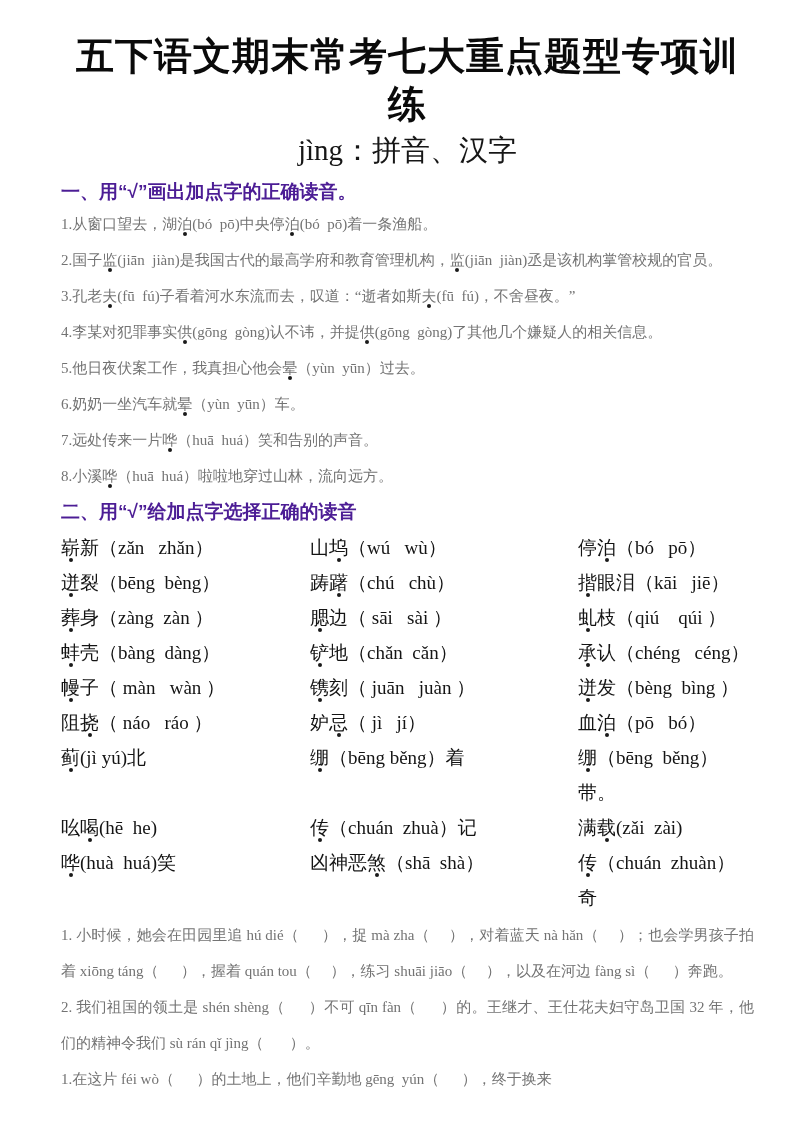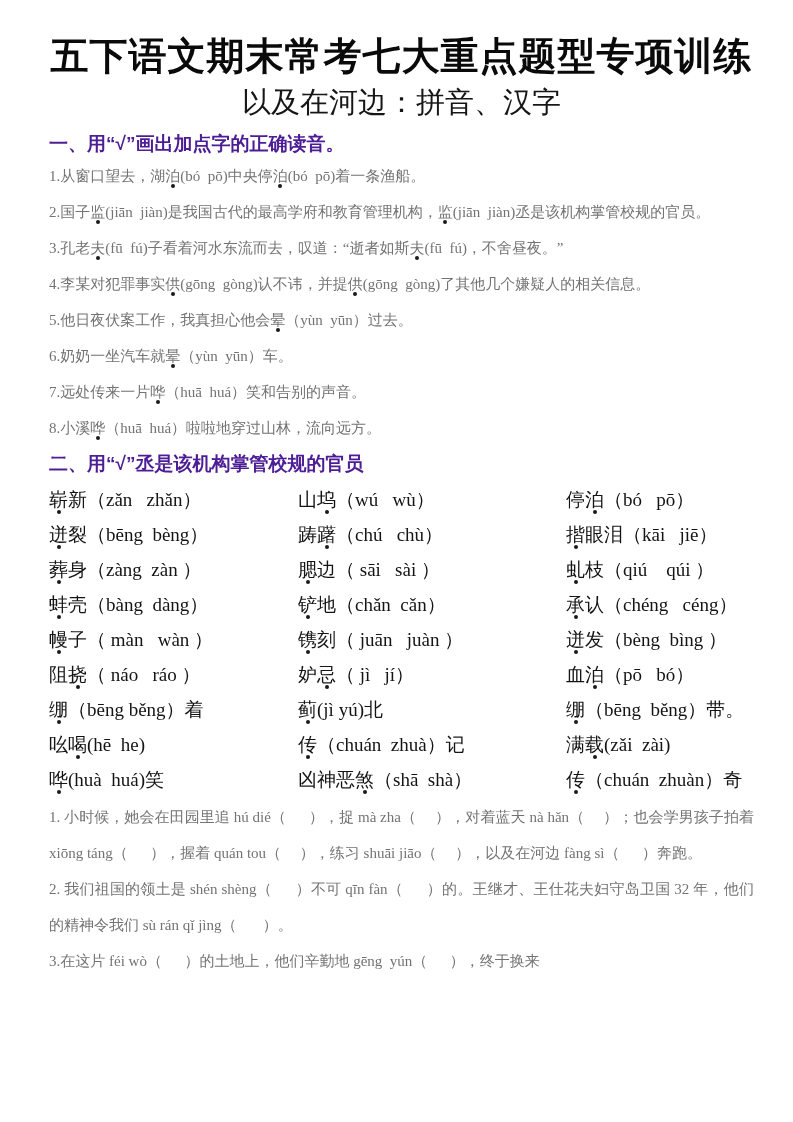--- a/index.html
+++ b/index.html
@@ -8,21 +8,21 @@
     background: #ffffff;
   }
   .page {
     position: relative;
     width: 791px;
     height: 1122px;
     margin: 0 auto;
     background: #ffffff;
     color: #111111;
     box-sizing: border-box;
-    padding: 26px 38px 0 48px;
+    padding: 26px 38px 0 60px;
     overflow: hidden;
     font-family: "Liberation Serif", "DejaVu Serif", serif;
   }
   .title {
     margin: 6px 0 2px 0;
     text-align: center;
     font-family: "Liberation Sans", "DejaVu Sans", sans-serif;
     font-weight: 900;
     font-size: 38px;
     line-height: 48px;
@@ -77,70 +77,70 @@
     border-radius: 50%;
     background: #1a1a1a;
   }
   .mt4 { margin-top: 4px; }
 </style>
 </head>
 <body>
 
 <div class="page">
   <h1 class="title">五下语文期末常考七大重点题型专项训练</h1>
-  <h2 class="subtitle">以及在河边：拼音、汉字</h2>
+  <h2 class="subtitle">jìng：拼音、汉字</h2>
 
   <section>
     <div class="sec-head">一、用“√”画出加点字的正确读音。</div>
     <div class="sec1-list">
         <div class="q-item">1.从窗口望去，湖<span class="dotted">泊</span>(bó  pō)中央停<span class="dotted">泊</span>(bó  pō)着一条渔船。</div>
         <div class="q-item">2.国子<span class="dotted">监</span>(jiān  jiàn)是我国古代的最高学府和教育管理机构，<span class="dotted">监</span>(jiān  jiàn)丞是该机构掌管校规的官员。</div>
         <div class="q-item">3.孔老<span class="dotted">夫</span>(fū  fú)子看着河水东流而去，叹道：“逝者如斯<span class="dotted">夫</span>(fū  fú)，不舍昼夜。”</div>
         <div class="q-item">4.李某对犯罪事实<span class="dotted">供</span>(gōng  gòng)认不讳，并提<span class="dotted">供</span>(gōng  gòng)了其他几个嫌疑人的相关信息。</div>
         <div class="q-item">5.他日夜伏案工作，我真担心他会<span class="dotted">晕</span>（yùn  yūn）过去。</div>
         <div class="q-item">6.奶奶一坐汽车就<span class="dotted">晕</span>（yùn  yūn）车。</div>
         <div class="q-item">7.远处传来一片<span class="dotted">哗</span>（huā  huá）笑和告别的声音。</div>
         <div class="q-item">8.小溪<span class="dotted">哗</span>（huā  huá）啦啦地穿过山林，流向远方。</div>
       </div>
   </section>
 
   <section class="mt4">
-    <div class="sec-head">二、用“√”丞是该机构掌管校规的官员</div>
+    <div class="sec-head">二、用“√”给加点字选择正确的读音</div>
     <div class="word-grid">
         <div class="word-item"><span class="dotted">崭</span>新（zǎn   zhǎn）</div>
         <div class="word-item">山<span class="dotted">坞</span>（wú   wù）</div>
         <div class="word-item">停<span class="dotted">泊</span>（bó   pō）</div>
         <div class="word-item"><span class="dotted">迸</span>裂（bēng  bèng）</div>
         <div class="word-item">踌<span class="dotted">躇</span>（chú   chù）</div>
         <div class="word-item"><span class="dotted">揩</span>眼泪（kāi   jiē）</div>
         <div class="word-item"><span class="dotted">葬</span>身（zàng  zàn ）</div>
         <div class="word-item"><span class="dotted">腮</span>边（ sāi   sài ）</div>
         <div class="word-item"><span class="dotted">虬</span>枝（qiú    qúi ）</div>
         <div class="word-item"><span class="dotted">蚌</span>壳（bàng  dàng）</div>
         <div class="word-item"><span class="dotted">铲</span>地（chǎn  cǎn）</div>
         <div class="word-item"><span class="dotted">承</span>认（chéng   céng）</div>
         <div class="word-item"><span class="dotted">幔</span>子（ màn   wàn ）</div>
         <div class="word-item"><span class="dotted">镌</span>刻（ juān   juàn ）</div>
         <div class="word-item"><span class="dotted">迸</span>发（bèng  bìng ）</div>
         <div class="word-item">阻<span class="dotted">挠</span>（ náo   ráo ）</div>
         <div class="word-item">妒<span class="dotted">忌</span>（ jì   jí）</div>
         <div class="word-item">血<span class="dotted">泊</span>（pō   bó）</div>
+        <div class="word-item"><span class="dotted">蓟</span>(jì yú)北</div>
         <div class="word-item"><span class="dotted">绷</span>（bēng běng）着</div>
-        <div class="word-item"><span class="dotted">蓟</span>(jì yú)北</div>
         <div class="word-item"><span class="dotted">绷</span>（bēng  běng）带。</div>
         <div class="word-item">吆<span class="dotted">喝</span>(hē  he)</div>
         <div class="word-item"><span class="dotted">传</span>（chuán  zhuà）记</div>
         <div class="word-item">满<span class="dotted">载</span>(zǎi  zài)</div>
         <div class="word-item"><span class="dotted">哗</span>(huà  huá)笑</div>
         <div class="word-item">凶神恶<span class="dotted">煞</span>（shā  shà）</div>
         <div class="word-item"><span class="dotted">传</span>（chuán  zhuàn）奇</div>
       </div>
   </section>
 
   <section>
     <div class="sec3-list">
         <div class="q-item">1. 小时候，她会在田园里追 hú dié（      ），捉 mà zha（     ），对着蓝天 nà hǎn（     ）；也会学男孩子拍着 xiōng táng（      ），握着 quán tou（     ），练习 shuāi jiāo（     ），以及在河边 fàng sì（      ）奔跑。</div>
         <div class="q-item">2. 我们祖国的领土是 shén shèng（      ）不可 qīn fàn（      ）的。王继才、王仕花夫妇守岛卫国 32 年，他们的精神令我们 sù rán qǐ jìng（       ）。</div>
-        <div class="q-item">3.在这片 féi wò（      ）的土地上，他们辛勤地 gēng  yún（      ），终于换来</div>
+        <div class="q-item">1.在这片 féi wò（      ）的土地上，他们辛勤地 gēng  yún（      ），终于换来</div>
       </div>
   </section>
 
 </div>
 
 </body></html>

